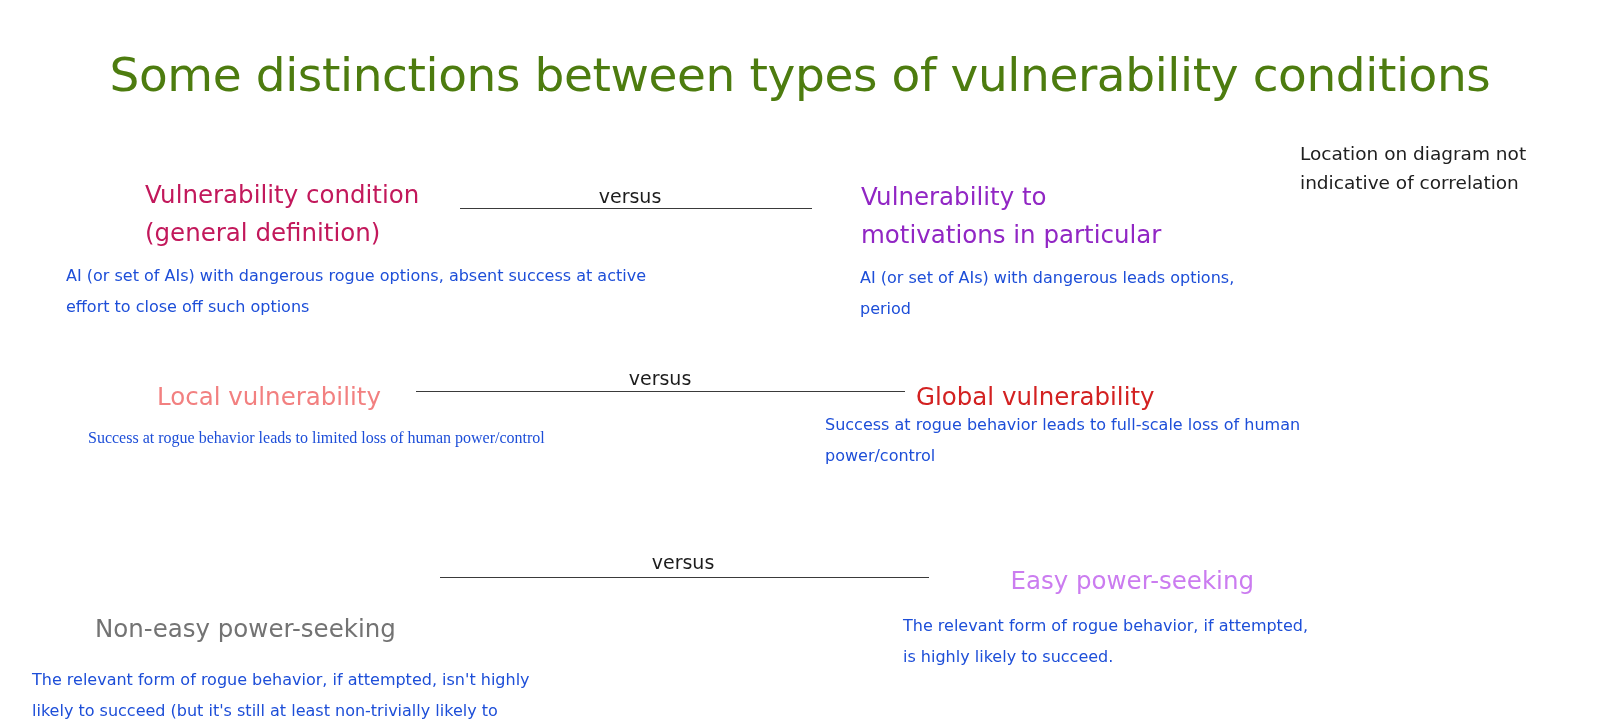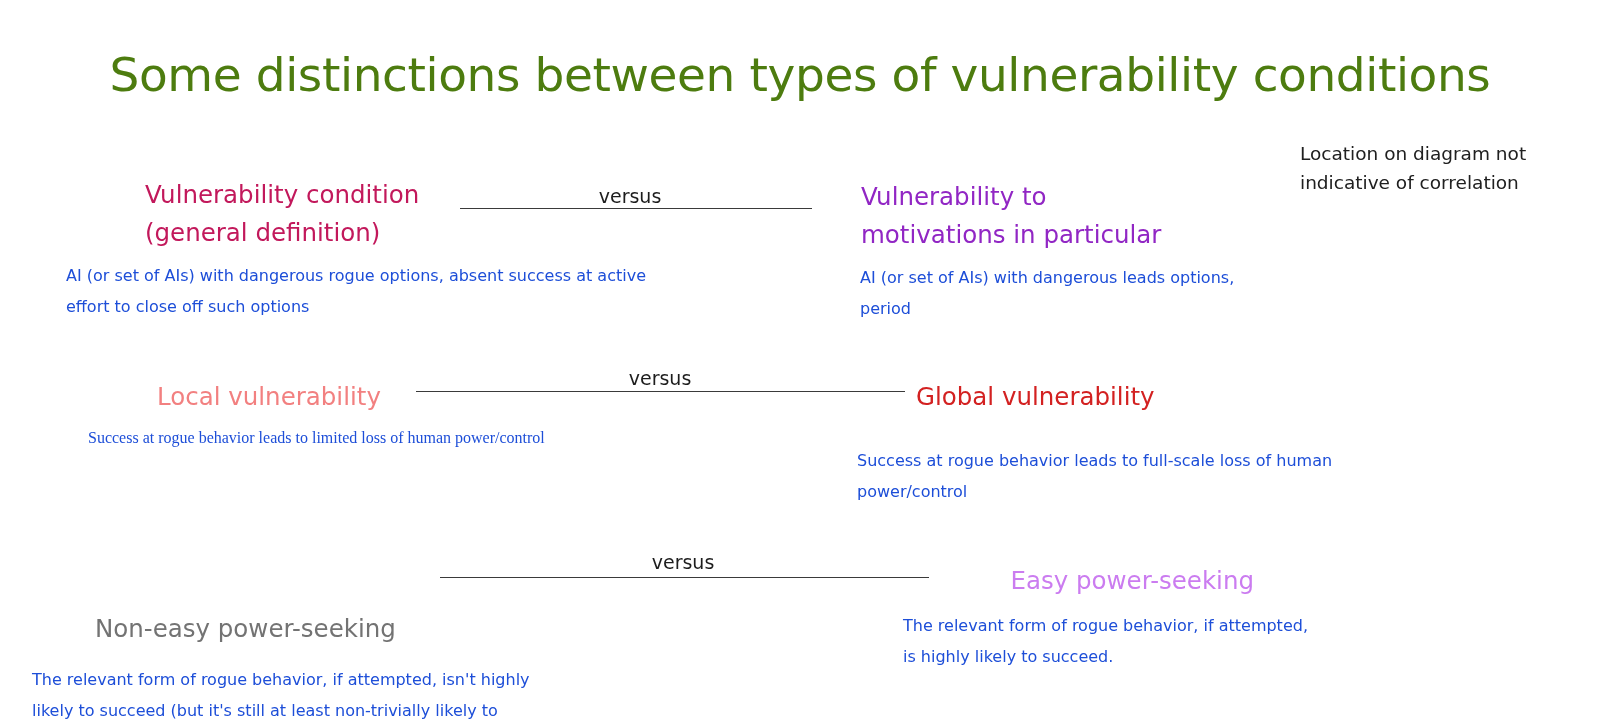--- a/index.html
+++ b/index.html
@@ -75,21 +75,21 @@
   #term-r1-right { left: 861px; top: 178px; width: 340px; }
   #body-r1-left  { left: 66px;  top: 261px; width: 580px; }
   #body-r1-right { left: 860px; top: 263px; width: 420px; }
   #vs1-label { left: 630px; top: 185px; }
   #vs1-line  { left: 460px; top: 208px; width: 352px; }
 
   
   #term-r2-left  { left: 157px; top: 378px; width: 300px; }
   #term-r2-right { left: 916px; top: 378px; width: 300px; }
   #body-r2-left  { left: 88px;  top: 423px; width: 520px; font-family: Liberation Serif, serif; }
-  #body-r2-right { left: 825px; top: 446px; width: 500px; margin-left: 32px; }
+  #body-r2-right { left: 825px; top: 410px; width: 500px; }
   #vs2-label { left: 660px; top: 367px; }
   #vs2-line  { left: 416px; top: 391px; width: 489px; }
 
   
   #term-r3-left  { left: 95px;  top: 562px; width: 360px; }
   #term-r3-right { left: 954px; top: 562px; width: 300px; }
   #body-r3-left  { left: 32px;  top: 618px; width: 500px; margin-top: 47px; }
   #body-r3-right { left: 903px; top: 611px; width: 420px; }
   #vs3-label { left: 683px; top: 551px; }
   #vs3-line  { left: 440px; top: 577px; width: 489px; }

